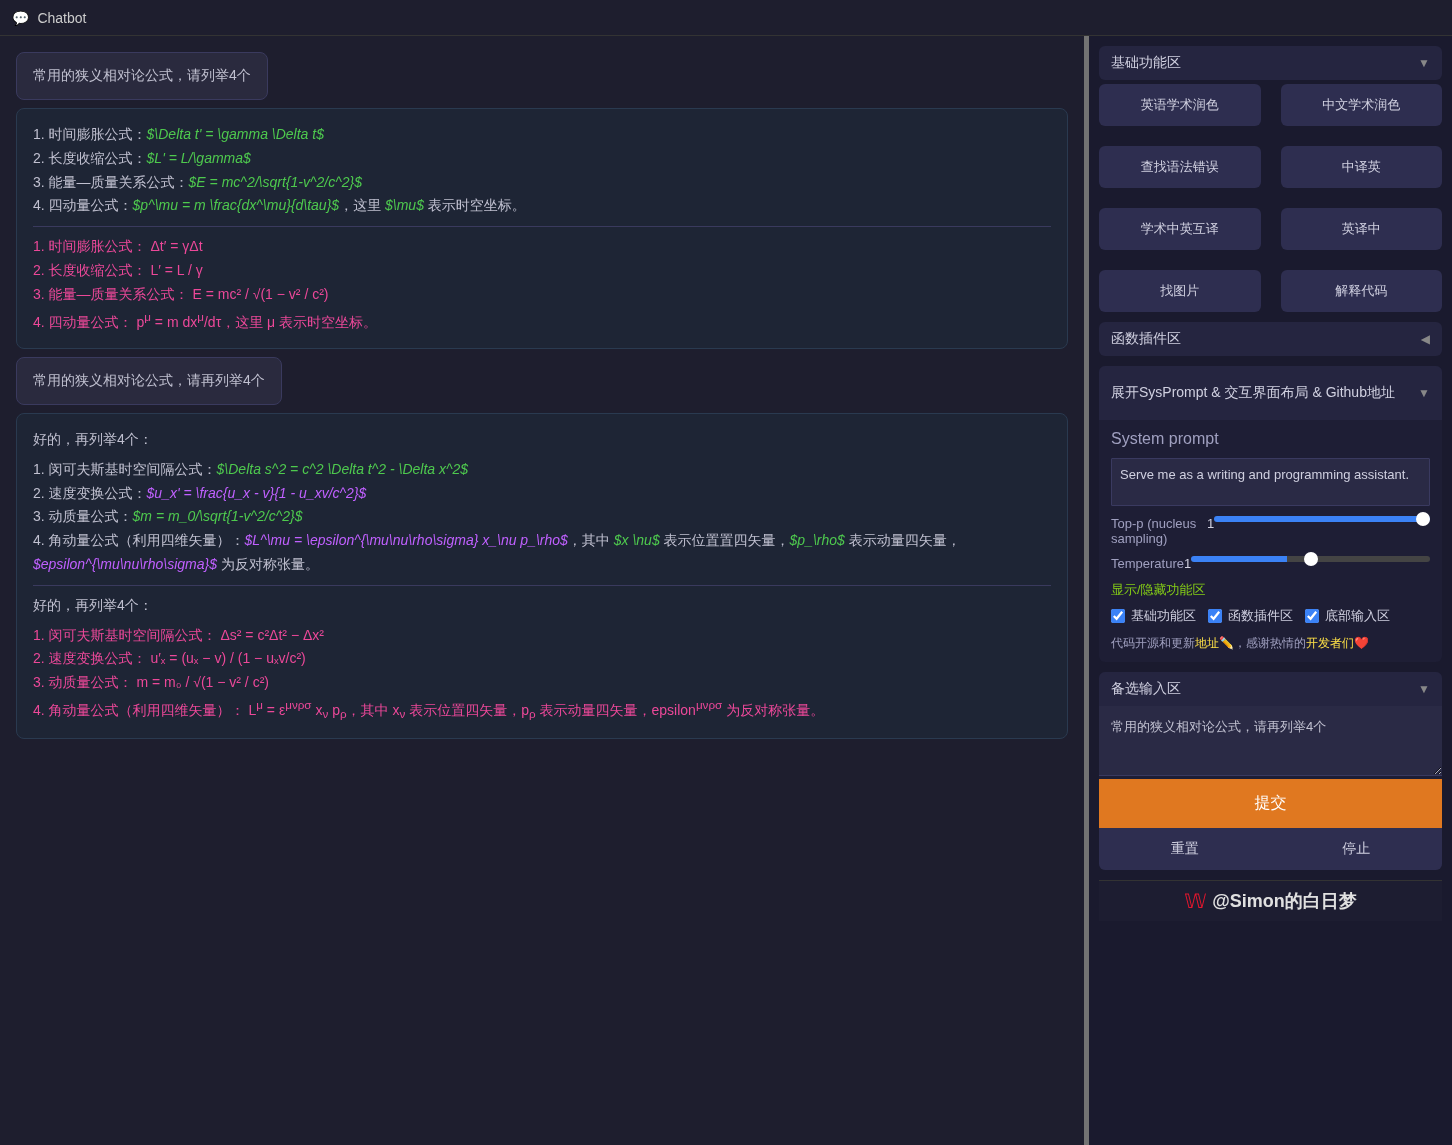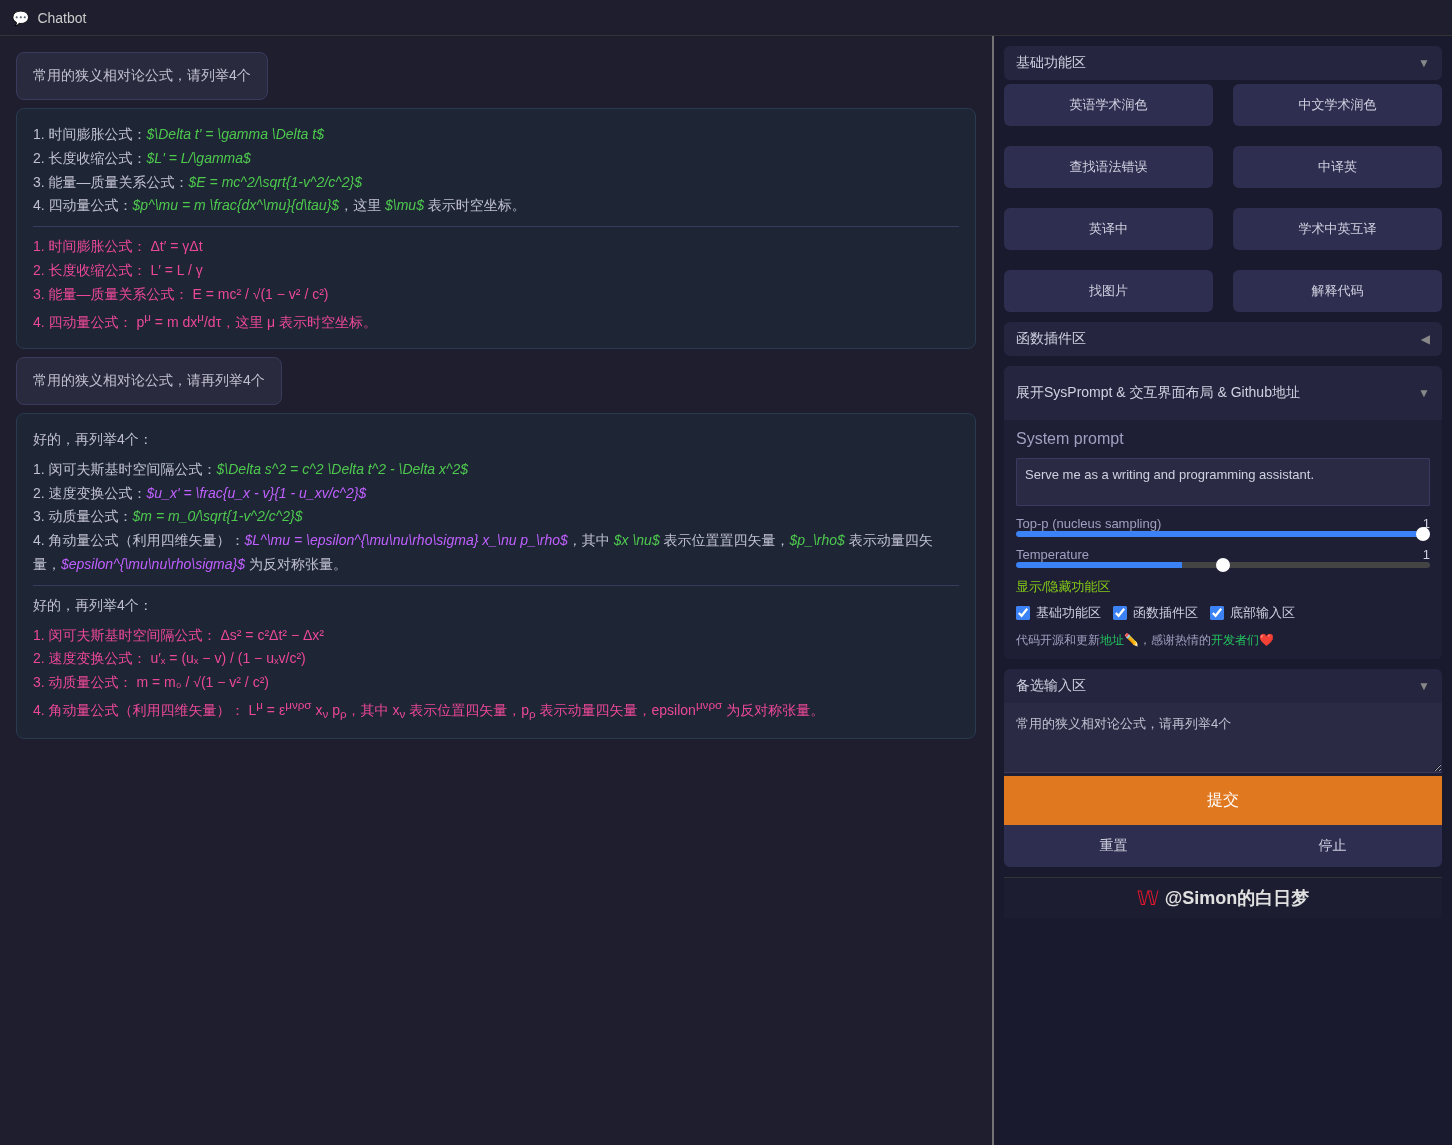--- a/index.html
+++ b/index.html
@@ -64,23 +64,23 @@
       color: #c0c0d0;
       font-size: 14px;
       line-height: 1.7;
     }
     .formula-green { color: #4ec94e; font-style: italic; }
     .formula-purple { color: #c060ff; font-style: italic; }
     .separator-line { border-top: 1px solid #3a3a5e; margin: 8px 0; }
     .math-rendered { color: #ec4899; }
     
     .sidebar {
-      width: 460px;
+      width: 368px;
       background: #1a1a2e;
-      border-left: 2px solid #737373;
+      border-left: 5px solid #737373;
       display: flex;
       flex-direction: column;
       overflow-y: auto;
       padding: 10px;
       gap: 10px;
     }
     .section-header {
       display: flex;
       justify-content: space-between;
       align-items: center;
@@ -152,21 +152,21 @@
       border-radius: 1px;
       padding: 8px;
       color: #d0d0e0;
       font-size: 13px;
       font-family: 'Microsoft YaHei', sans-serif;
       resize: none;
       width: 100%;
     }
     .slider-row {
       display: flex;
-      flex-direction: column;
+      flex-direction: row;
     }
     .slider-header {
       display: flex;
       justify-content: space-between;
       color: #a0a0c0;
       font-size: 13px;
     }
     .slider-value { color: #d0d0e0; }
     input[type=range] {
       width: 100%;
@@ -214,21 +214,21 @@
     .checkbox-item input[type=checkbox] {
       accent-color: #3b82f6;
       width: 14px;
       height: 14px;
       cursor: pointer;
     }
     .open-source-row {
       font-size: 12px;
       color: #a0a0c0;
     }
-    .open-source-row a { color: #22c55e; text-decoration: none; }
+    .open-source-row a { color: #fde047; text-decoration: none; }
     .open-source-row .heart { color: #e74c3c; }
     .alternate-section {
       background: #1e1e35;
       border-radius: 6px;
       overflow: hidden;
     }
     .alternate-header {
       background: #252540;
       padding: 8px 12px;
       display: flex;
@@ -349,22 +349,22 @@
     <div>
       <div class="section-header">
         <span>基础功能区</span>
         <span class="section-arrow">▼</span>
       </div>
       <div class="btn-grid">
         <button class="func-btn">英语学术润色</button>
         <button class="func-btn">中文学术润色</button>
         <button class="func-btn">查找语法错误</button>
         <button class="func-btn">中译英</button>
+        <button class="func-btn">学术中英互译</button>
         <button class="func-btn">英译中</button>
-        <button class="func-btn">学术中英互译</button>
         <button class="func-btn">找图片</button>
         <button class="func-btn">解释代码</button>
       </div>
     </div>
 
     <div class="plugin-section">
       <span>函数插件区</span>
       <span class="plugin-arrow">◀</span>
     </div>
 

